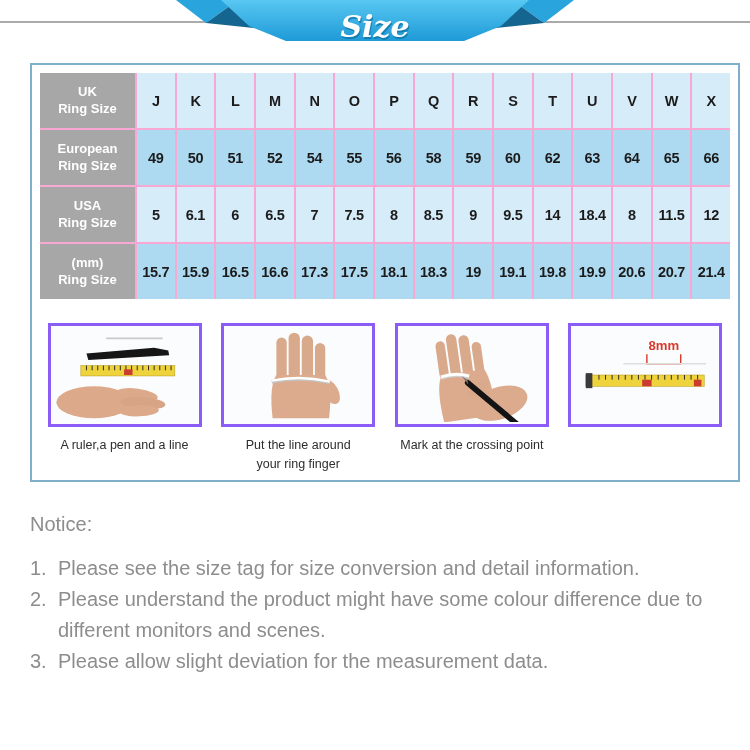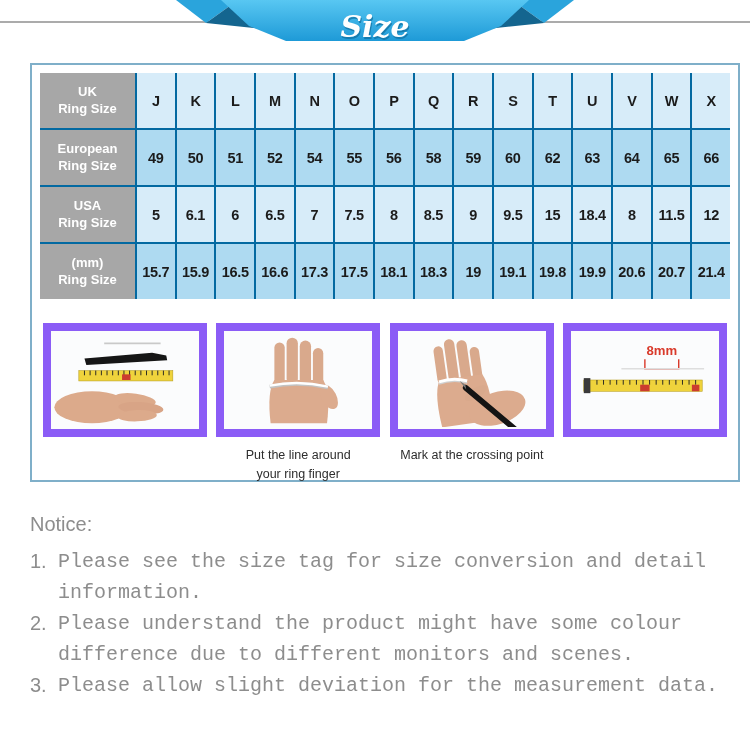--- a/index.html
+++ b/index.html
@@ -14,55 +14,55 @@
   }
   
   .main-box{
     position:absolute;left:30px;top:63px;width:710px;height:419px;
     border:2px solid #7fafc9;background:#ffffff;box-sizing:border-box;
   }
   
   .size-table{
     position:absolute;left:8px;top:8px;right:8px;
     display:grid;grid-template-columns:95px repeat(15,1fr);gap:2px;
-    background:#0369a1;
+    background:#f9a8d4;
   }
   .cell{height:55px;display:flex;align-items:center;justify-content:center;box-sizing:border-box;}
   .label-cell{
     background:#a7a7a7;color:#ffffff;font-weight:bold;font-size:13px;
     flex-direction:column;line-height:1.3;text-align:center;
   }
   .value-cell{font-size:14.5px;font-weight:600;color:#1b1b1b;letter-spacing:-0.3px;}
   .shade-light{background:#d7ecf9;}
   .shade-dark{background:#aedaf1;}
   
   .steps{
     position:absolute;left:6px;right:6px;top:258px;
     display:flex;justify-content:space-between;
   }
   .panel{width:173px;display:flex;flex-direction:column;align-items:center;}
   .frame{
-    width:148px;height:98px;border:8px solid #8b5cf6;background:#fbfcfd;
-    display:flex;align-items:center;
+    width:148px;height:98px;border:3px solid #8b5cf6;background:#fbfcfd;
+    display:flex;align-items:center;justify-content:center;
   }
   .frame svg{display:block;}
   .caption{
     margin-top:9px;font-size:12.5px;color:#2d2d2d;text-align:center;
     line-height:1.55;white-space:nowrap;
   }
   .panel:nth-child(2) .caption{white-space:normal;max-width:132px;}
   
   .notice{
     position:absolute;left:30px;top:509px;width:706px;
     color:#8d8d8d;font-size:20px;line-height:31px;
   }
-  .notice-heading{margin-bottom:6px;}
+  .notice-heading{margin-bottom:13px;}
   .notice-item{display:flex;}
   .notice-num{width:28px;flex:none;}
-  .notice-text{flex:1;font-family:Liberation Mono, monospace;}
+  .notice-text{flex:1;}
 </style>
 </head>
 <body>
 
 <svg class="ribbon" width="750" height="58" viewBox="0 0 750 58">
   <defs>
     <linearGradient id="bannerGrad" x1="0" y1="0" x2="0" y2="1">
       <stop offset="0" stop-color="#58c7f2"></stop>
       <stop offset="1" stop-color="#1e9ad7"></stop>
     </linearGradient>
@@ -125,21 +125,21 @@
       <div class="cell value-cell shade-light">5</div>
       <div class="cell value-cell shade-light">6.1</div>
       <div class="cell value-cell shade-light">6</div>
       <div class="cell value-cell shade-light">6.5</div>
       <div class="cell value-cell shade-light">7</div>
       <div class="cell value-cell shade-light">7.5</div>
       <div class="cell value-cell shade-light">8</div>
       <div class="cell value-cell shade-light">8.5</div>
       <div class="cell value-cell shade-light">9</div>
       <div class="cell value-cell shade-light">9.5</div>
-      <div class="cell value-cell shade-light">15</div>
+      <div class="cell value-cell shade-light">14</div>
       <div class="cell value-cell shade-light">18.4</div>
       <div class="cell value-cell shade-light">8</div>
       <div class="cell value-cell shade-light">11.5</div>
       <div class="cell value-cell shade-light">12</div>
       <div class="cell label-cell">
         <div>(mm)</div>
         <div>Ring Size</div>
       </div>
       <div class="cell value-cell shade-dark">15.7</div>
       <div class="cell value-cell shade-dark">15.9</div>
@@ -173,20 +173,21 @@
             <rect x="74" y="44" width="9" height="6" fill="#cc3b2f"></rect>
           </g>
           <g>
             <ellipse cx="42" cy="79" rx="40" ry="17" fill="#dcaa8b"></ellipse>
             <ellipse cx="88" cy="71" rx="22" ry="6.5" fill="#dcaa8b" transform="rotate(8 88 71)"></ellipse>
             <ellipse cx="94" cy="80" rx="24" ry="6.5" fill="#d8a486" transform="rotate(4 94 80)"></ellipse>
             <ellipse cx="90" cy="88" rx="21" ry="6" fill="#dcaa8b" transform="rotate(-2 90 88)"></ellipse>
           </g>
         </svg>
       </div>
+      <div class="caption">A ruler,a pen and a line</div>
     </div>
 
     <div class="panel">
       <div class="frame">
         <svg width="144" height="94" viewBox="0 0 150 100">
           <g>
             <rect x="52" y="10" width="11" height="45" rx="5.5" fill="#d9a98c"></rect>
             <rect x="65" y="5" width="12" height="50" rx="6" fill="#d9a98c"></rect>
             <rect x="79" y="8" width="12" height="48" rx="6" fill="#d9a98c"></rect>
             <rect x="93" y="16" width="11" height="40" rx="5.5" fill="#d9a98c"></rect>

